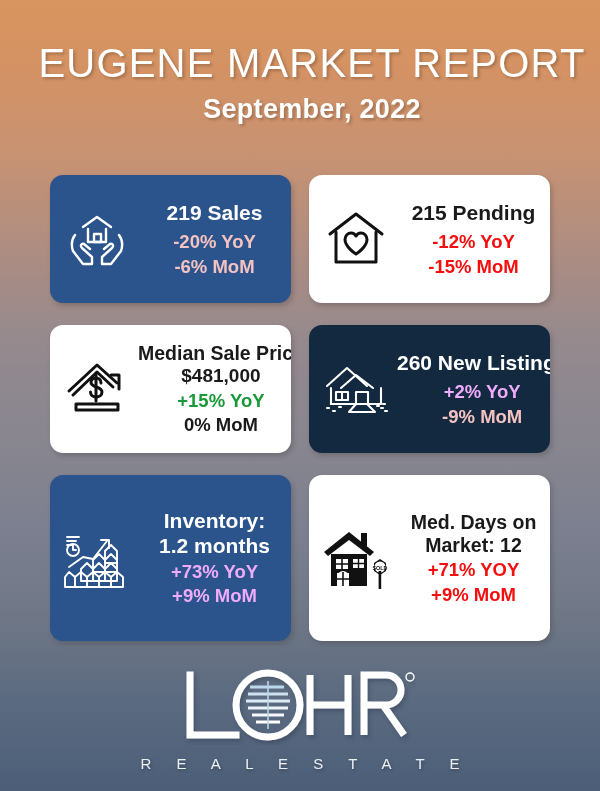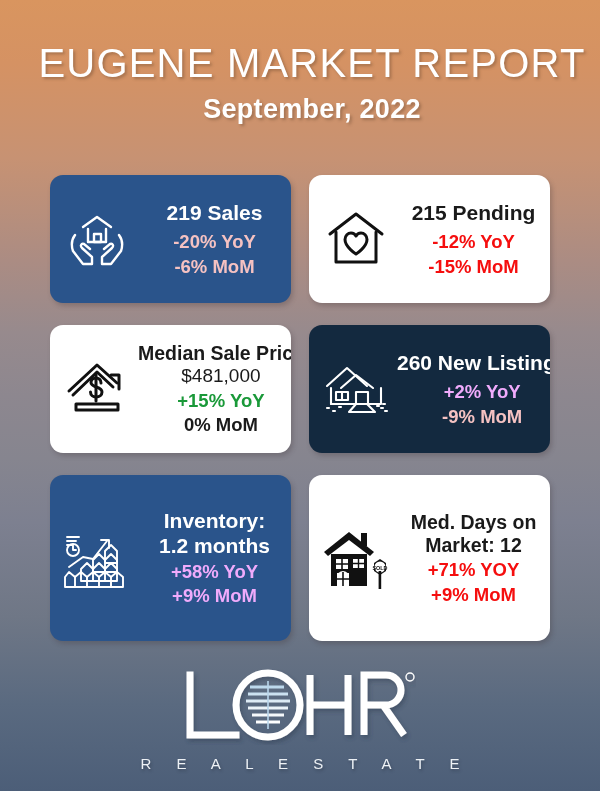--- a/index.html
+++ b/index.html
@@ -97,21 +97,21 @@
     line-height: 1.16;
   }
   .metric-head {
     font-size: 21px;
     font-weight: bold;
     white-space: nowrap;
   }
   .metric-head.small { font-size: 19.5px; }
   .metric-sub {
     font-size: 19px;
-    font-weight: normal;
+    font-weight: bold;
   }
   .stat {
     font-size: 18.5px;
     font-weight: bold;
     margin-top: 3px;
   }
   .stat.first { margin-top: 6px; }
 
   
   .t-white  { color: #ffffff; }
@@ -236,21 +236,21 @@
           <path d="M38 13 H46 V21"></path>
           <path d="M48 18 l6 6 v12 h-12 V24 Z"></path>
           <path d="M36 27 l6 6 v12 h-12 V33 Z M48 27 l6 6 v12 h-12 V33 Z"></path>
           <path d="M24 36 l6 6 v12 h-12 V42 Z M36 36 l6 6 v12 h-12 V42 Z M48 36 l6 6 v12 h-12 V42 Z"></path>
           <path d="M6 45 l6 5 v10 H2 V50 Z M18 45 l6 5 v10 H12 V50 Z M30 45 l6 5 v10 H24 V50 Z M42 45 l6 5 v10 H36 V50 Z M54 45 l6 5 v10 H48 V50 Z"></path>
         </svg>
       </div>
       <div class="card-text">
         <div class="metric-head t-white">Inventory:</div>
         <div class="metric-head t-white">1.2 months</div>
-        <div class="stat t-mint">+58% YoY</div>
+        <div class="stat t-mint">+73% YoY</div>
         <div class="stat t-mint">+9% MoM</div>
       </div>
     </div>
 
     <div class="card white tall">
       <div class="card-icon">
         <svg width="70" height="66" viewBox="0 0 70 66" fill="#111111">
           <path d="M3 27 L28 7 L53 27 L49 31 L28 15 L7 31 Z"></path>
           <rect x="40" y="8" width="6" height="13"></rect>
           <path d="M10 29 h36 v32 h-36 Z" fill="#111111"></path>

